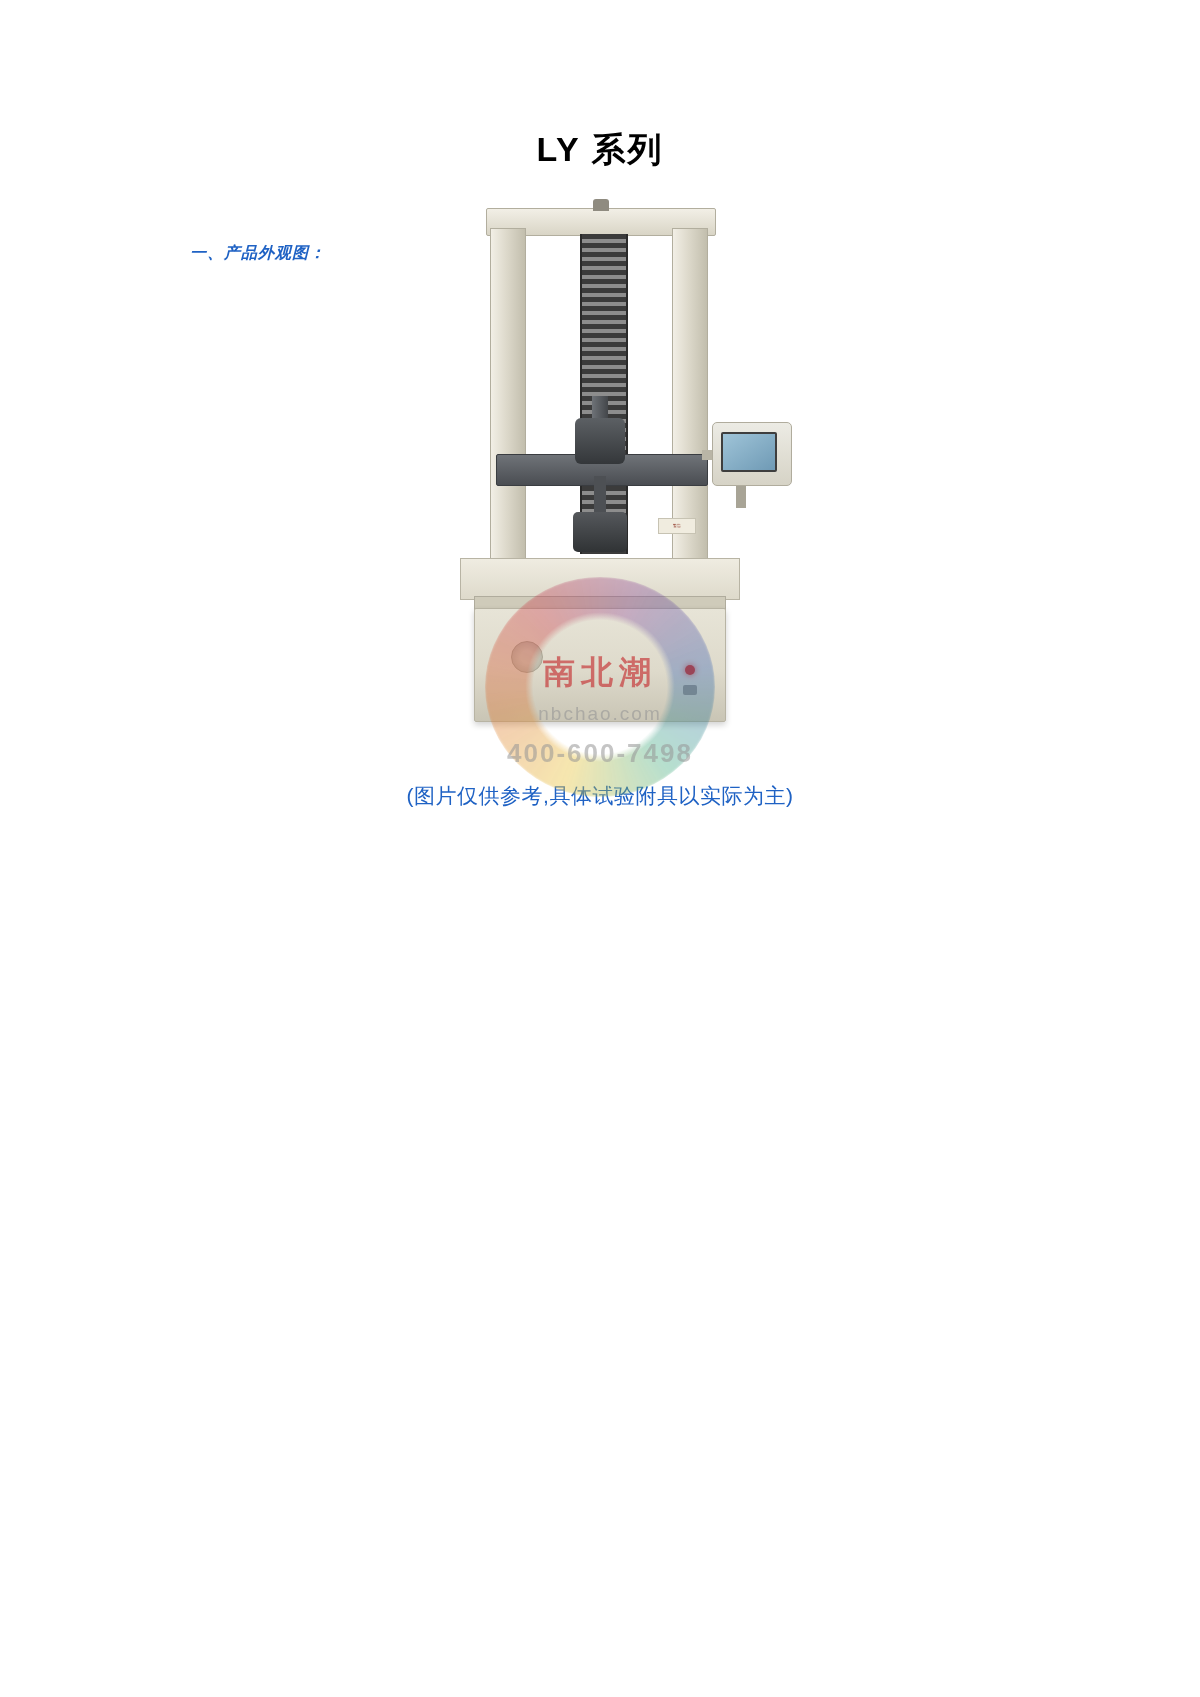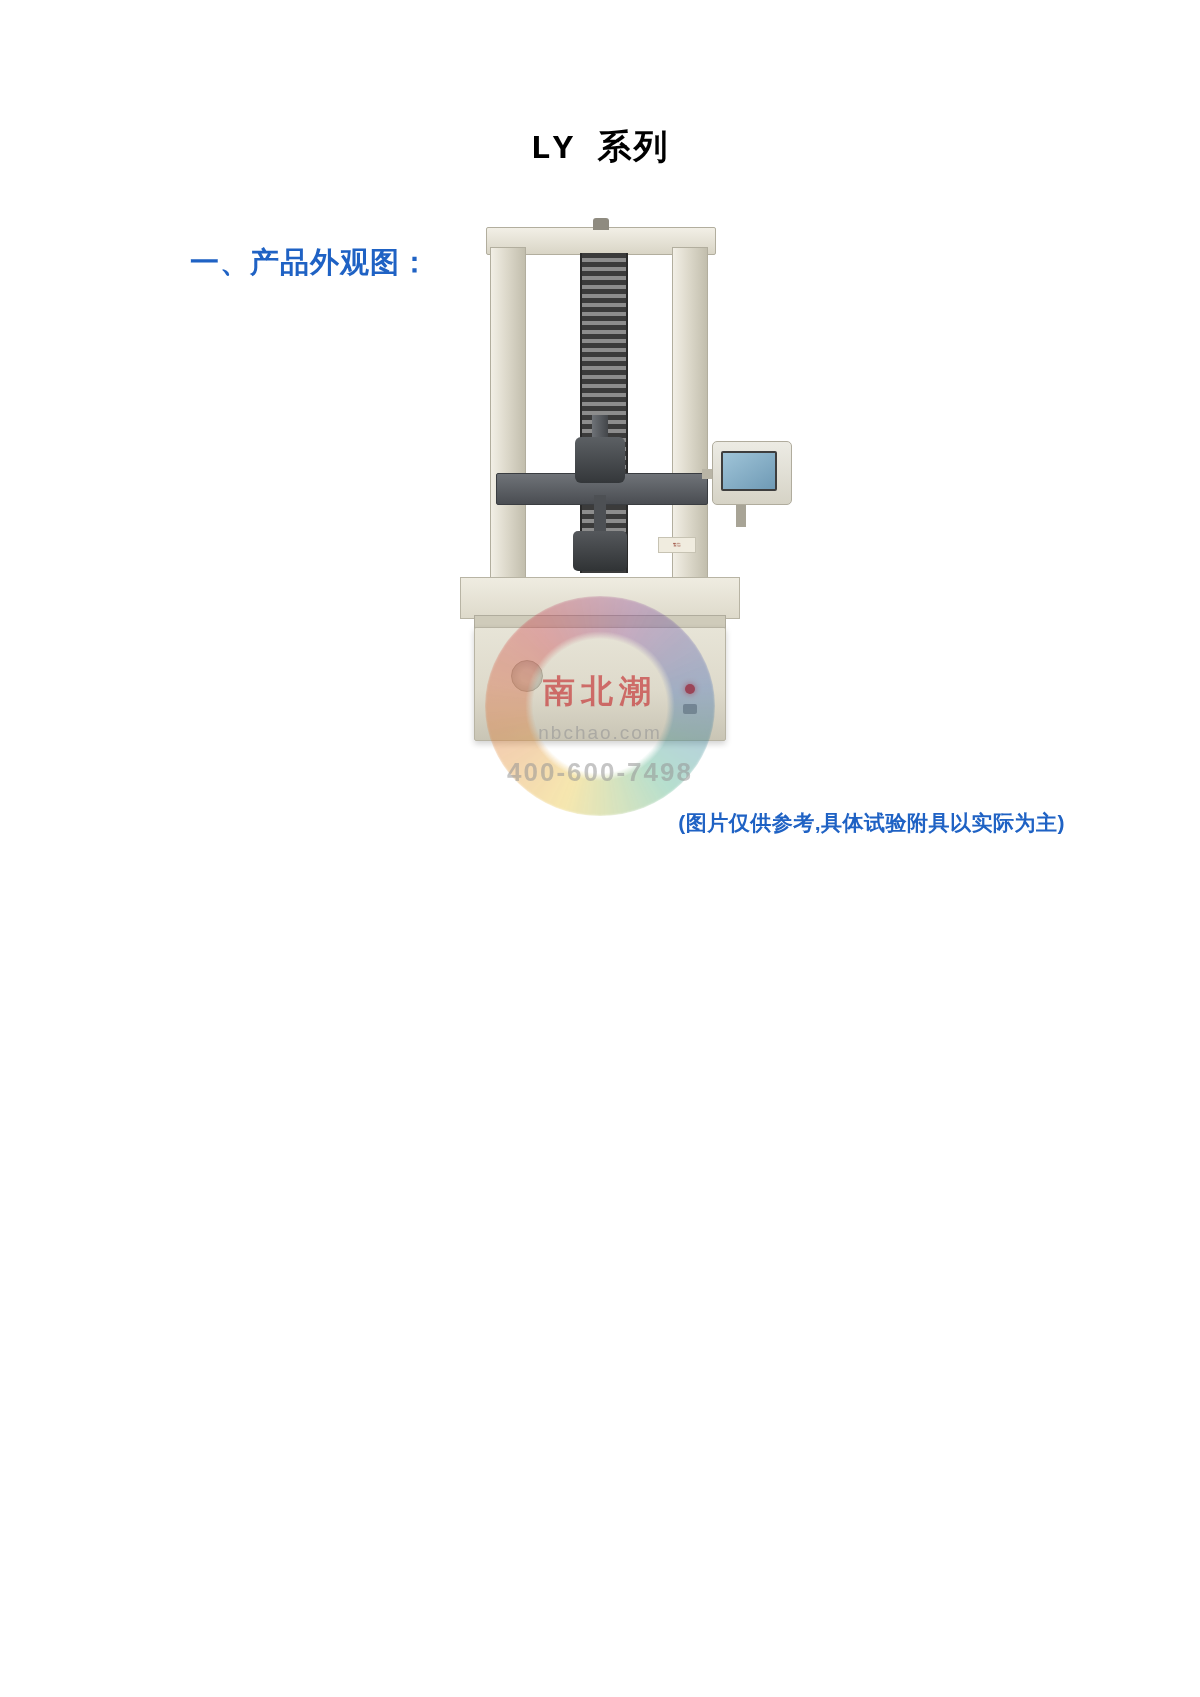--- a/index.html
+++ b/index.html
@@ -23,38 +23,38 @@
     padding: 0 135px;
   }
 
   
   .doc-title {
     text-align: center;
     font-weight: bold;
     font-size: 34px;
     letter-spacing: 2px;
     color: #000000;
-    font-family: Liberation Mono, monospace;
   }
   .doc-title .line1 {
     margin-top: 128px;
     line-height: 1.25;
   }
   .doc-title .line2 {
     margin-top: 22px;
     line-height: 1.25;
   }
 
   
   .section-heading {
     color: #1f62c4;
     font-weight: bold;
-    font-size: 29px;
+    font-size: 16px;
     letter-spacing: 1px;
     margin-left: 55px;
+    font-style: italic;
   }
   #sec1-heading { margin-top: 72px; }
   #sec2-heading { margin-top: 46px; }
 
   
   .photo-wrap {
     position: relative;
     height: 560px;
     margin-top: -42px;
   }
@@ -331,25 +331,25 @@
     transform: translate(-50%,-50%);
     font-size: 26px;
     font-weight: bold;
     color: rgba(150,150,150,.55);
     letter-spacing: 2px;
     white-space: nowrap;
   }
 
   
   .photo-caption {
-    text-align: right;
+    text-align: center;
     color: #1f62c4;
-    font-weight: bold;
+    font-weight: normal;
     font-size: 21px;
-    margin-top: 8px;
+    margin-top: 0;
     letter-spacing: 0.5px;
   }
 
   
   .body-text {
     margin-top: 20px;
     font-size: 21px;
     line-height: 45px;
     color: #111111;
     text-align: justify;

